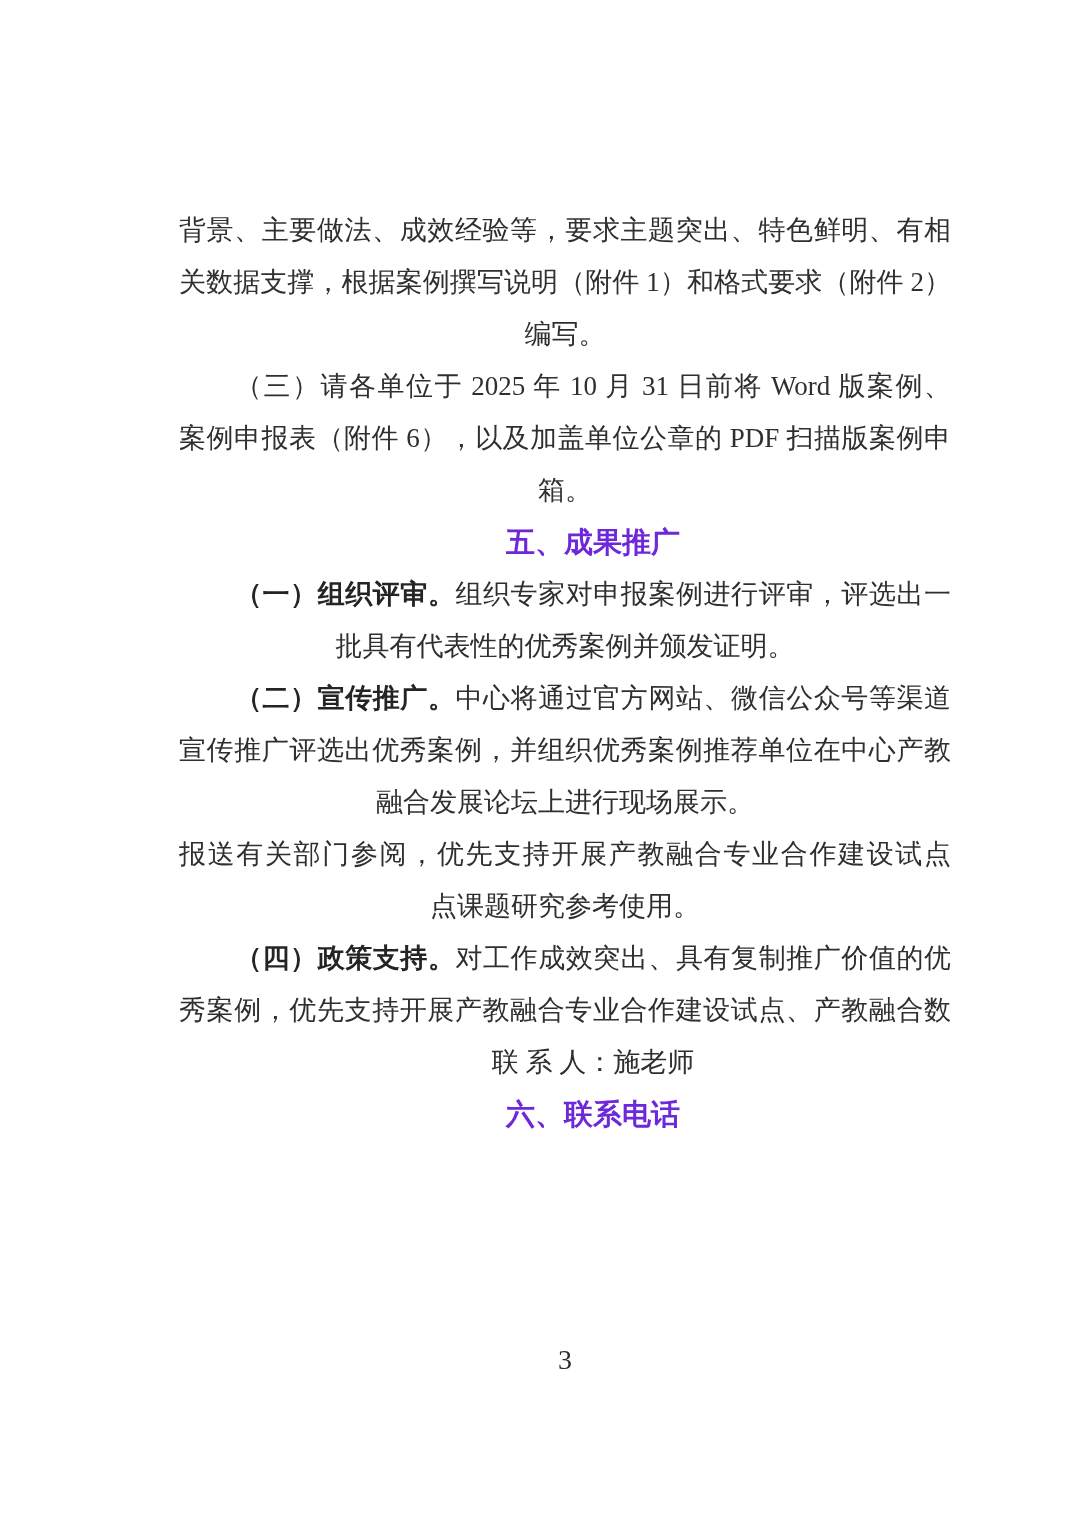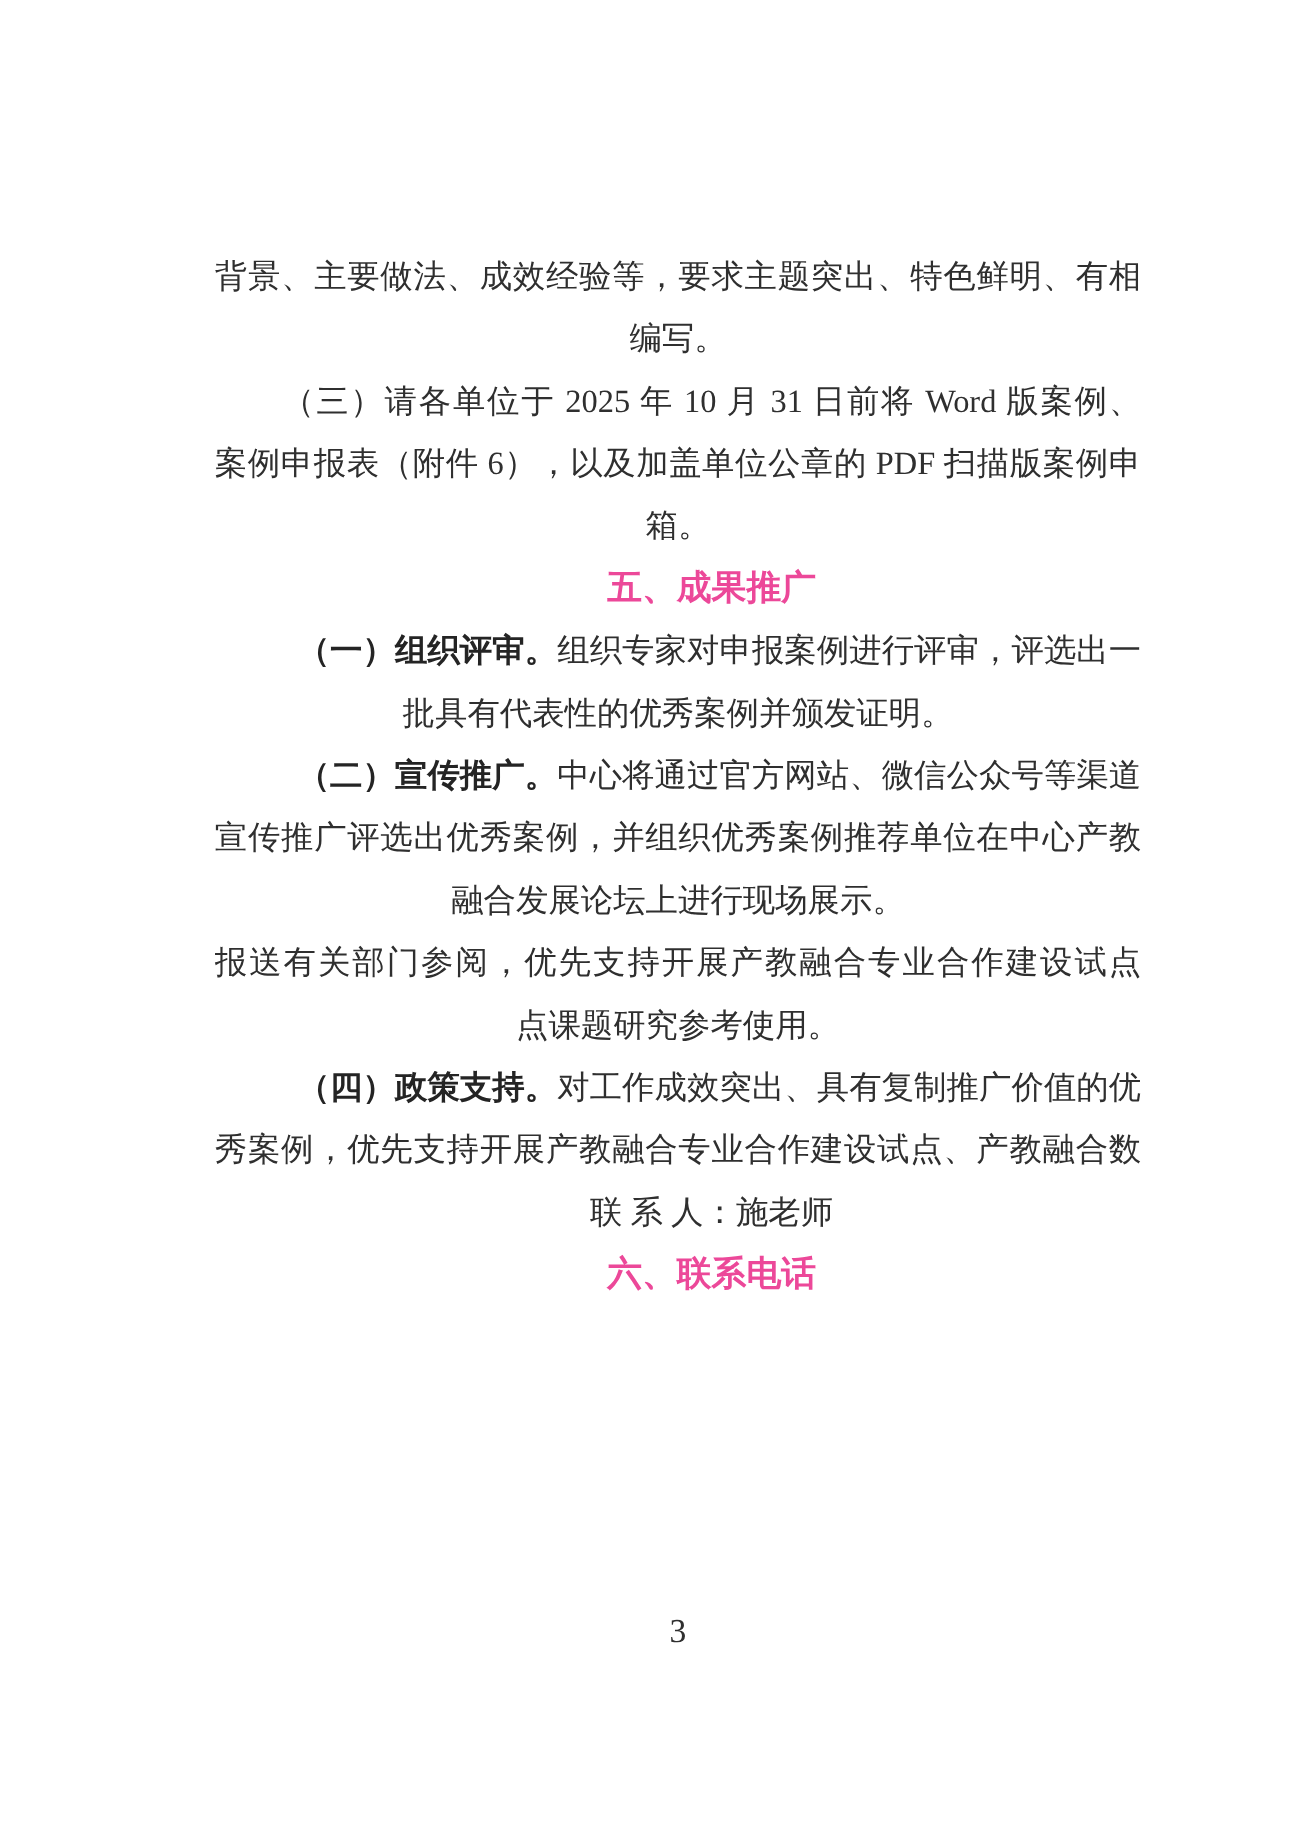--- a/index.html
+++ b/index.html
@@ -39,46 +39,46 @@
     text-align: justify;
     text-align-last: justify;
   }
   .line.indent {
     text-indent: 56px;
   }
   .line.heading {
     font-family: "Liberation Sans", "DejaVu Sans", sans-serif;
     font-weight: bold;
     font-size: 29px;
-    color: #ec4899;
+    color: #6d28d9;
   }
   .lead {
     font-weight: bold;
     color: #242424;
-    margin-left: 13px;
   }
   .footer {
     position: absolute;
     left: 163px;
     top: 1334px;
     width: 772px;
     height: 52px;
     line-height: 52px;
     text-align: center;
     font-family: "Liberation Serif", "DejaVu Serif", serif;
     font-size: 28px;
     color: #2f2f2f;
   }
 </style>
 </head>
 <body>
 
 <div class="page">
   <div class="text-block" id="text-block">
       <div class="line justify">背景、主要做法、成效经验等，要求主题突出、特色鲜明、有相</div>
+      <div class="line justify">关数据支撑，根据案例撰写说明（附件 1）和格式要求（附件 2）</div>
       <div class="line">编写。</div>
       <div class="line indent justify">（三）请各单位于 2025 年 10 月 31 日前将 Word 版案例、</div>
       <div class="line justify">案例申报表（附件 6），以及加盖单位公章的 PDF 扫描版案例申</div>
       <div class="line">箱。</div>
       <div class="line heading indent">五、成果推广</div>
       <div class="line indent justify"><span class="lead">（一）组织评审。</span><span>组织专家对申报案例进行评审，评选出一</span></div>
       <div class="line">批具有代表性的优秀案例并颁发证明。</div>
       <div class="line indent justify"><span class="lead">（二）宣传推广。</span><span>中心将通过官方网站、微信公众号等渠道</span></div>
       <div class="line justify">宣传推广评选出优秀案例，并组织优秀案例推荐单位在中心产教</div>
       <div class="line">融合发展论坛上进行现场展示。</div>

